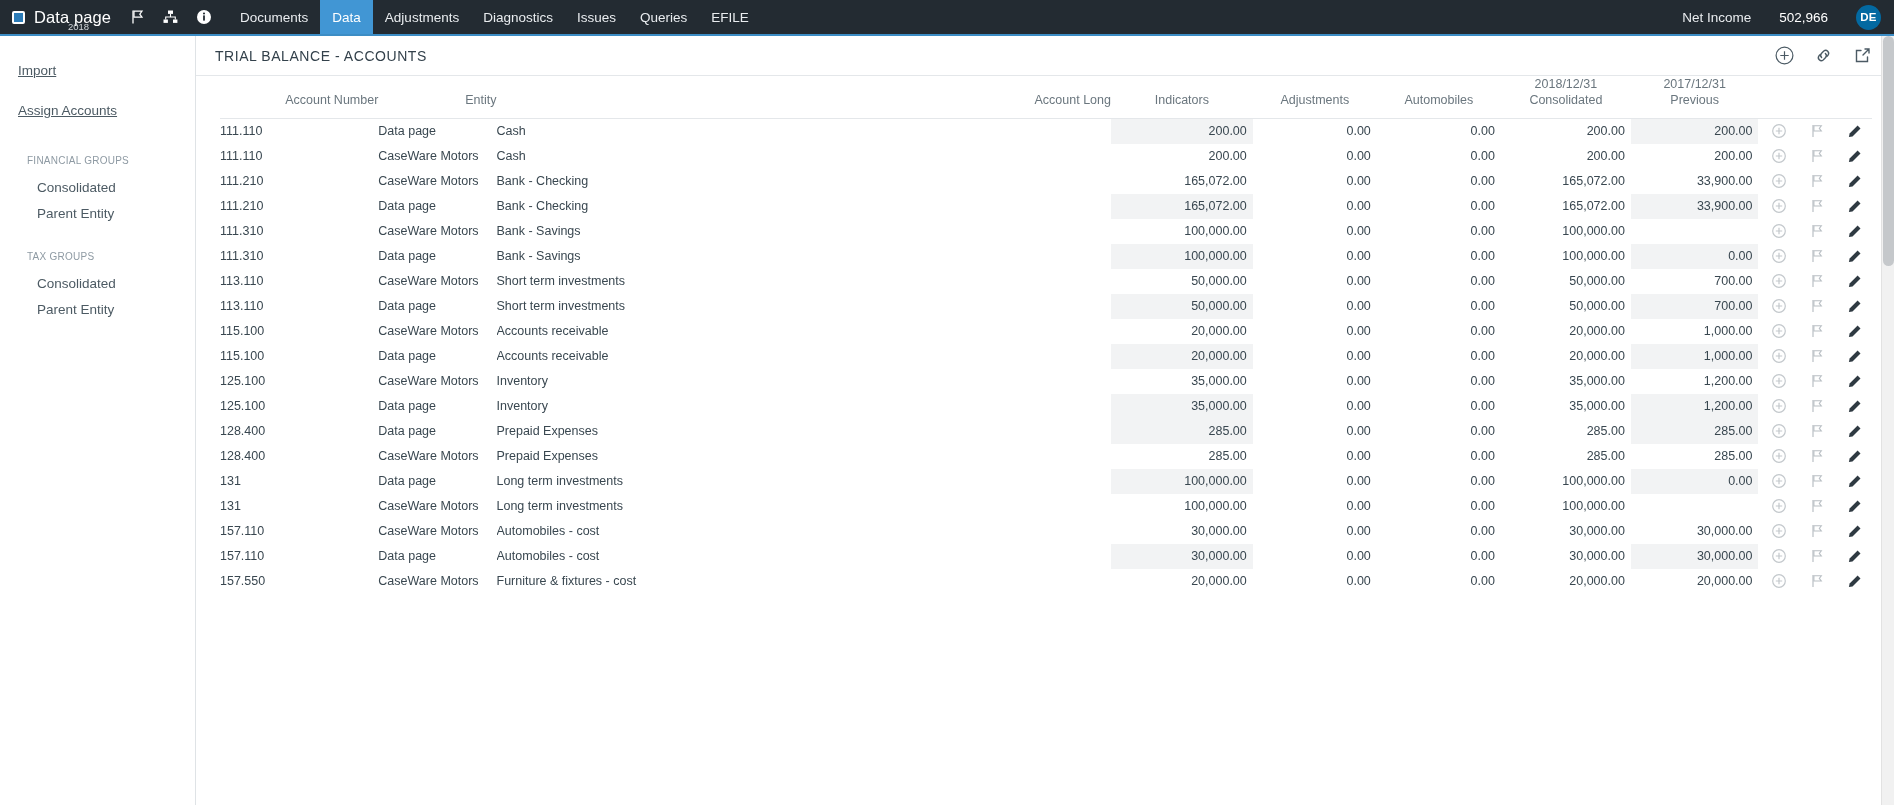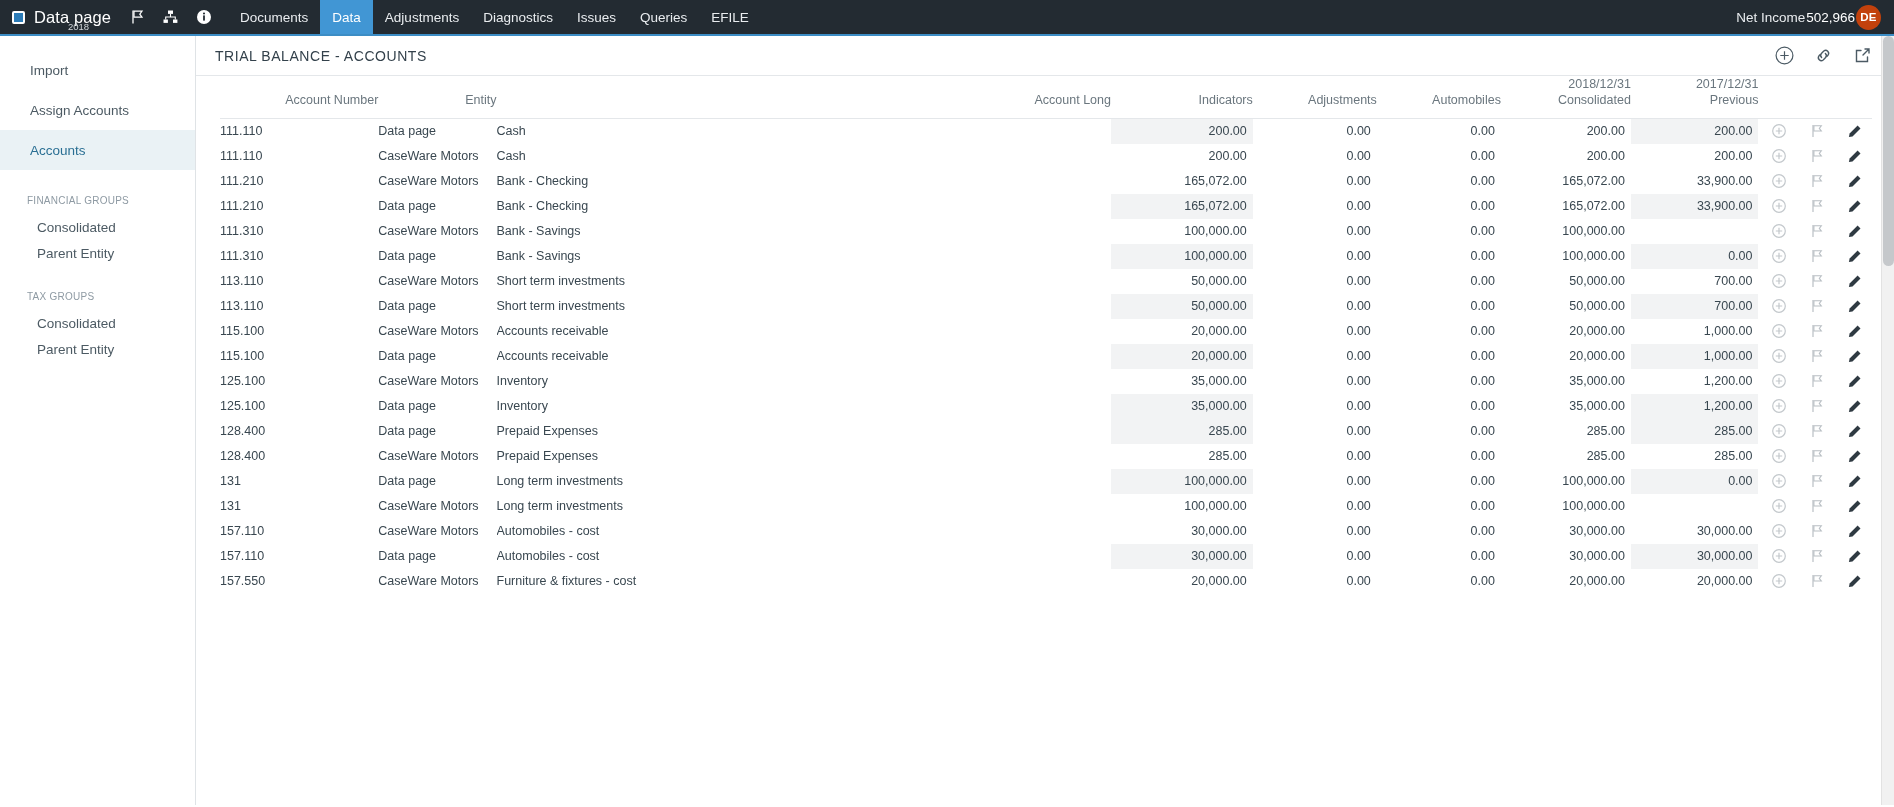--- a/index.html
+++ b/index.html
@@ -57,49 +57,50 @@
     color: #e9ecef;
     font-size: 13.5px;
     white-space: nowrap;
     cursor: pointer;
   }
   .nav-link.active { background: #4196d4; color: #ffffff; }
   .topbar-right {
     margin-left: auto;
     display: flex; align-items: center;
     padding-right: 13px;
-    gap: 1px;
+    gap: 28px;
   }
   .net-income-label { color: #e9ecef; font-size: 13.5px; white-space: nowrap; }
   .net-income-value { color: #ffffff; font-size: 13.5px; white-space: nowrap; }
   .avatar {
     width: 25px; height: 25px; border-radius: 50%;
-    background: #c2410c;
+    background: #0369a1;
     color: #ffffff; font-size: 11.5px; font-weight: bold;
     display: flex; align-items: center; justify-content: center;
     letter-spacing: .3px;
   }
 
   
   .shell { display: flex; height: 769px; }
 
   
   .sidebar {
     width: 196px; flex: none;
     background: #ffffff;
     border-right: 1px solid #dfe3e6;
     padding-top: 14px;
   }
   .side-item {
     height: 40px;
     display: flex; align-items: center;
-    padding-left: 30px;
+    padding-left: 18px;
     font-size: 13.5px;
     color: #4c5a63;
     cursor: pointer;
+    text-decoration: underline;
   }
   .side-item.active { background: #eaf2f5; color: #2a6f93; }
   .side-group-title {
     padding: 0 0 0 27px;
     margin-top: 19px; margin-bottom: 3px;
     height: 22px;
     display: flex; align-items: center;
     font-size: 10px;
     letter-spacing: .25px;
     color: #8e9aa3;
@@ -179,21 +180,21 @@
     font-weight: normal;
     font-size: 12.5px;
     color: #6a767e;
     padding: 0 0 10px 0;
     vertical-align: bottom;
     border-bottom: 1px solid #e4e7ea;
     line-height: 16px;
   }
   thead th .l2 { display: block; }
   .th-left { text-align: right; }
-  .th-right { text-align: right; }
+  .th-right { }
 
   tbody td {
     font-size: 12.5px;
     color: #394750;
     height: 25px;
     padding: 0;
     white-space: nowrap;
     overflow: hidden;
     text-overflow: ellipsis;
   }
@@ -271,21 +272,20 @@
     <span class="net-income-value">502,966</span>
     <div class="avatar">DE</div>
   </div>
 </div>
 
 <div class="shell">
 
   <div class="sidebar">
     <div class="side-item">Import</div>
     <div class="side-item">Assign Accounts</div>
-    <div class="side-item active">Accounts</div>
 
     <div class="side-group-title">FINANCIAL GROUPS</div>
     <div class="side-sub">Consolidated</div>
     <div class="side-sub">Parent Entity</div>
 
     <div class="side-group-title">TAX GROUPS</div>
     <div class="side-sub">Consolidated</div>
     <div class="side-sub">Parent Entity</div>
   </div>
 

